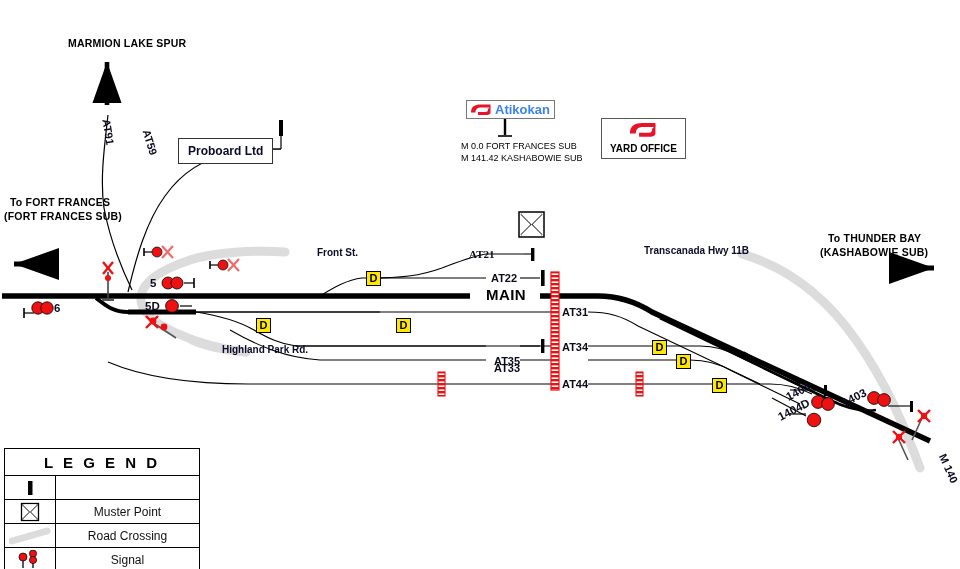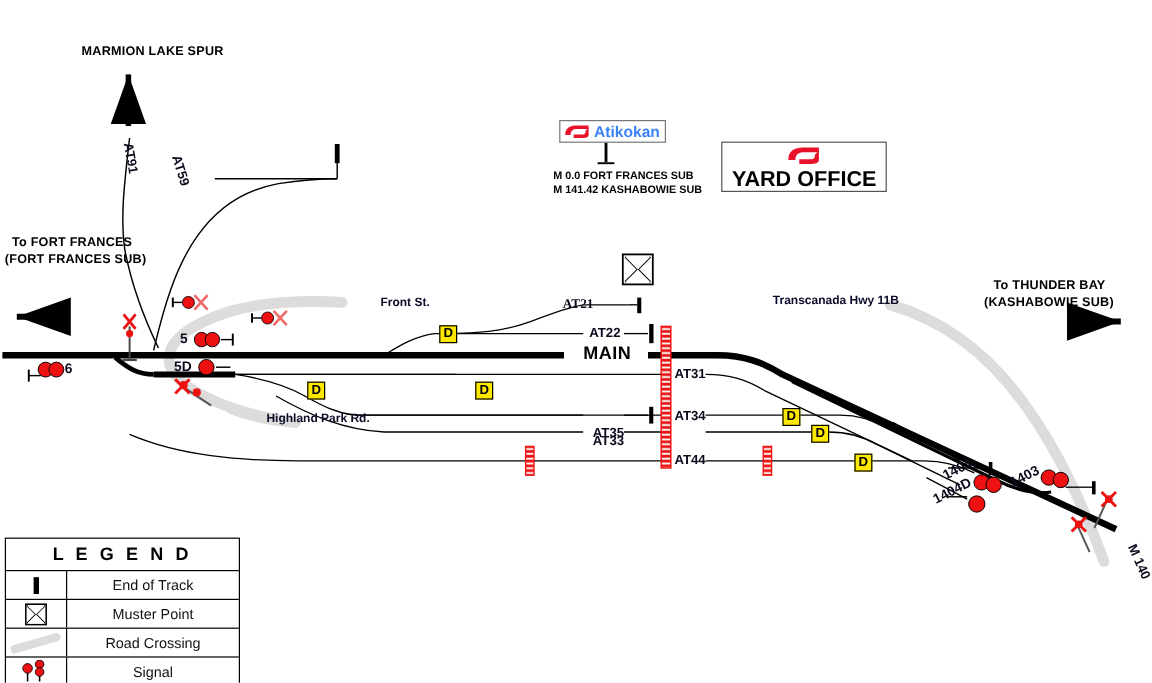--- a/index.html
+++ b/index.html
@@ -31,24 +31,24 @@
   
   .cn-atikokan{
     position:absolute;border:1px solid #777;background:#fff;
     padding:1px 4px 1px 3px;display:flex;align-items:center;gap:3px;
   }
   .cn-atikokan .name{font-size:13px;font-weight:bold;color:#3b82f6;}
   .cn-yard{
     position:absolute;border:1.6px solid #555;background:#fff;
     text-align:center;padding:2px 8px 3px 8px;
   }
-  .cn-yard .yo{font-size:18px;font-weight:bold;color:#000;line-height:13px;}
+  .cn-yard .yo{font-size:10px;font-weight:bold;color:#000;line-height:13px;}
   .cn-logo{display:inline-block;line-height:0;}
 
-  .subtxt{position:absolute;font-size:9px;font-weight:bold;color:#000;line-height:12px;white-space:nowrap;}
+  .subtxt{position:absolute;font-size:9px;font-weight:normal;color:#000;line-height:12px;white-space:nowrap;}
 
   
   .boxlbl{
     position:absolute;border:1.4px solid #333;background:#fff;
     font-size:12px;font-weight:bold;color:#0b0b2a;
     padding:5px 9px;
   }
 
   
   #legend{position:absolute;left:4px;top:448px;width:196px;border:1.5px solid #000;background:#fff;box-sizing:border-box;}
@@ -283,20 +283,21 @@
   <div class="lbl lbl-nav" style="left:10px;top:196px;">To FORT FRANCES</div>
   <div class="lbl lbl-nav" style="left:4px;top:210px;">(FORT FRANCES SUB)</div>
 
   <div class="lbl lbl-nav" style="left:828px;top:232px;">To THUNDER BAY</div>
   <div class="lbl lbl-nav" style="left:820px;top:246px;">(KASHABOWIE SUB)</div>
 
   <div class="lbl lbl-track rot" style="left:112px;top:118px;transform:rotate(80deg);">AT91</div>
   <div class="lbl lbl-track rot" style="left:152px;top:128px;transform:rotate(73deg);">AT59</div>
   <div class="lbl lbl-track rot" style="left:948px;top:452px;transform:rotate(66deg);">M 140</div>
 
+  <div class="boxlbl" style="left:178px;top:138px;">Proboard Ltd</div>
 
   <div class="cn-atikokan" style="left:466px;top:100px;">
     <span class="cn-logo">
       <svg width="22" height="13" viewBox="0 0 44 26">
         <path d="M2,19 C2,7 10,3 21,3 L41,3 L41,9 L22,9 C15,9 11,12 11,19 z" fill="#e8122a"></path>
         <path d="M41,7 L41,19 C41,23 36,24 30,24 L16,24 L16,18 L31,18 C35,18 36,16 36,12 z" fill="#e8122a"></path>
       </svg>
     </span>
     <span class="name">Atikokan</span>
   </div>
@@ -344,21 +345,20 @@
 
   <div id="legend">
     <div class="ltitle">L E G E N D</div>
 
     <div class="lrow">
       <div class="sym">
         <svg width="16" height="18">
             <rect x="6" y="2" width="4.5" height="14" fill="#000"></rect>
           </svg>
       </div>
-      <div class="txt">End of Track</div>
     </div>
 
     <div class="lrow">
       <div class="sym">
         <svg width="20" height="20" viewBox="0 0 20 20">
           <rect x="1.5" y="1.5" width="17" height="17" fill="#fff" stroke="#000" stroke-width="1.3"></rect>
           <line x1="2.5" y1="2.5" x2="17.5" y2="17.5" stroke="#000" stroke-width="1.3"></line>
           <line x1="17.5" y1="2.5" x2="2.5" y2="17.5" stroke="#000" stroke-width="1.3"></line>
           <path d="M2.5,2.5 L10,10 L17.5,2.5 z" fill="#fff"></path>
           <path d="M2.5,17.5 L10,10 L17.5,17.5 z" fill="#fff"></path>

